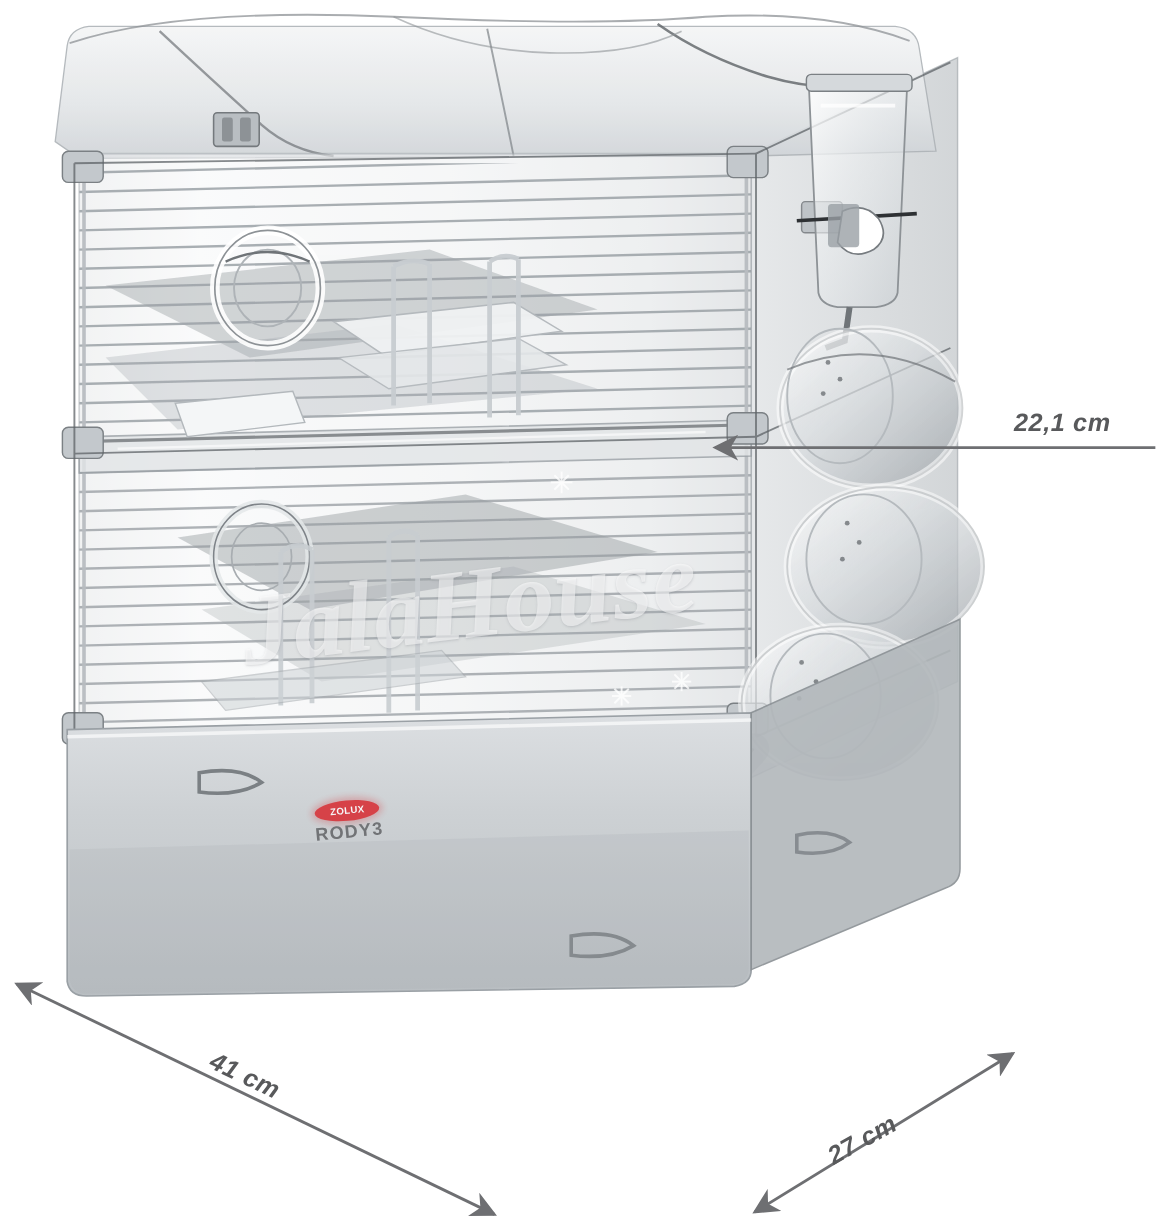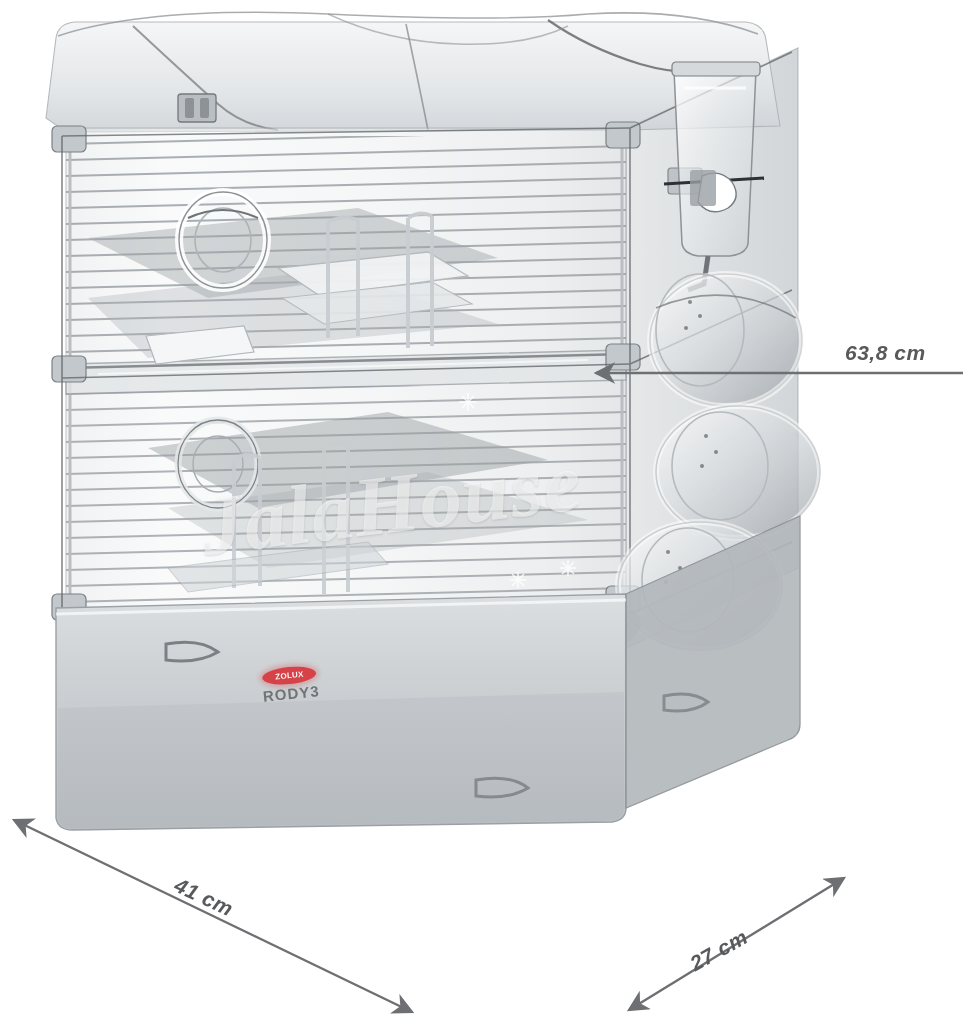--- a/index.html
+++ b/index.html
@@ -346,17 +346,17 @@
 
     <g>
       <line x1="14" y1="820" x2="412" y2="1012" stroke="#6e6f72" stroke-width="2.4" marker-start="url(#arrStart)" marker-end="url(#arrEnd)"></line>
     </g>
 
     <g>
       <line x1="629" y1="1010" x2="844" y2="878" stroke="#6e6f72" stroke-width="2.4" marker-start="url(#arrStart)" marker-end="url(#arrEnd)"></line>
     </g>
   </svg>
 
-  <div id="label-height" class="dim-label">63,8 cm</div>
+  <div id="label-height" class="dim-label">22,1 cm</div>
   <div id="label-width" class="dim-label">41 cm</div>
   <div id="label-depth" class="dim-label">27 cm</div>
 
 </div>
 
 </body></html>

